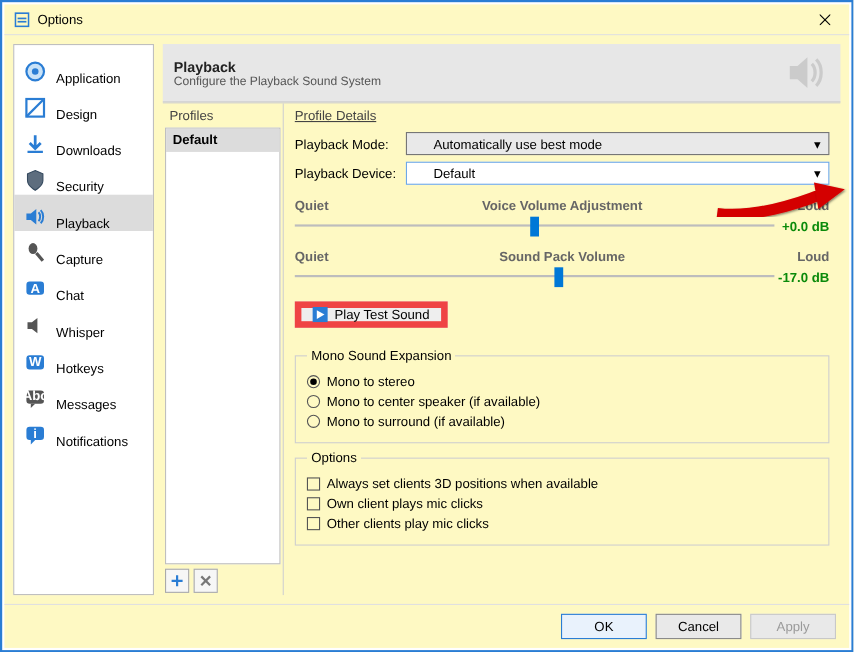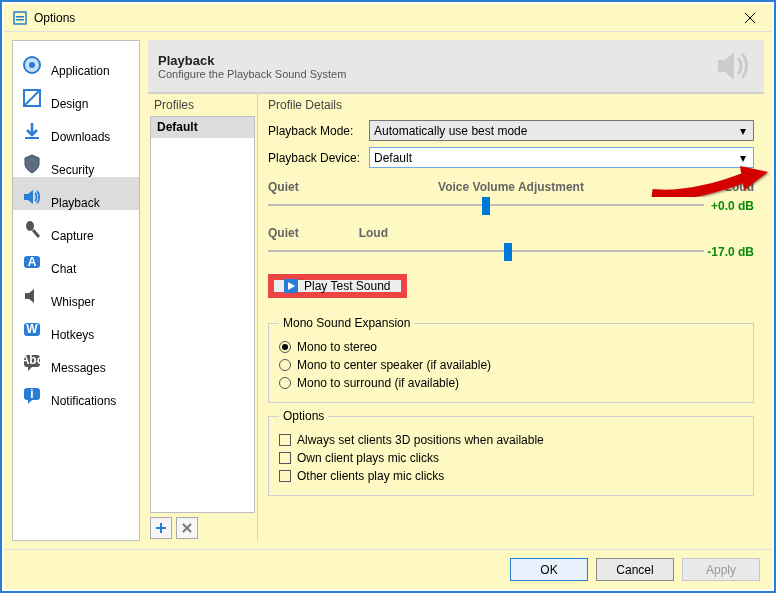--- a/index.html
+++ b/index.html
@@ -23,26 +23,26 @@
   .header .hsub { font-size:11px; color:#555;}
   .header .hicon { width:40px; height:40px; opacity:.35; }
   .cols { display:flex; flex:1; border-top:1px solid #d0d0d0;}
   .profiles { width:110px; border-right:1px solid #d0d0d0; display:flex; flex-direction:column;}
   .profiles .colhead { padding:4px 6px; color:#444;}
   .profiles .plist { flex:1; border:1px solid #bfbfbf; margin:0 2px 2px 2px; background:#fff;}
   .profiles .pitem { padding:3px 6px; font-weight:bold; background:#dcdcdc; border-bottom:1px solid #dcdcdc;}
   .profiles .pbtns { display:flex; gap:4px; padding:2px;}
   .iconbtn { width:22px; height:22px; border:1px solid #aaa; background:#f6f6f6; display:flex; align-items:center; justify-content:center; cursor:pointer;}
   .details { flex:1; padding:4px 10px 4px 10px; overflow:hidden;}
-  .details .colhead { padding:0 0 8px 0; color:#444;}
+  .details .colhead { padding:0 0 8px 0; color:#444;text-decoration:underline;}
   .row { display:flex; align-items:center; margin-bottom:6px; gap:6px;}
   .row label { width:95px; text-align:left; color:#000;}
   .dropdown { flex:1; height:21px; border:1px solid #767676; background:#e9e9e9; display:flex; align-items:center; padding:0 4px; position:relative;}
   .dropdown.light { background:#fff; border:1px solid #6da8e8;}
-  .dropdown .dval { flex:1; color:#000;}
+  .dropdown .dval { flex:1; color:#000;margin-left:20px;}
   .dropdown .darrow { width:12px; text-align:center; color:#000;}
   .sliderblock { margin:12px 0 2px 0;font-weight:bold;}
   .slabs { display:flex; font-size:11px; color:#666;}
   .slabs .sl { width:60px;} .slabs .sc { flex:1; text-align:center;} .slabs .sr{ width:60px; text-align:right;}
   .track { position:relative; height:18px; margin-top:2px;}
   .trackline { position:absolute; left:0; right:50px; top:8px; height:2px; background:#bdbdbd;}
   .thumb { position:absolute; top:1px; width:8px; height:18px; background:#0078d7;}
   .dbval { position:absolute; right:0; top:3px; color:#0a8a0a; font-size:12px; width:48px; text-align:right;}
   .playbtn { margin:12px 0; display:inline-flex; align-items:center; gap:6px; height:24px; border:6px solid #ef4444; background:#eee; padding:0 10px; cursor:pointer;}
   fieldset { border:1px solid #cfcfcf; margin:6px 0 2px 0; padding:6px 10px 8px 10px;}
@@ -246,20 +246,21 @@
             <div class="track">
               <div class="trackline"></div>
               <div class="thumb" style="left:calc((100% - 50px)*0.50 - 4px)"></div>
               <div class="dbval">+0.0 dB</div>
             </div>
           </div>
 
           <div class="sliderblock">
             <div class="slabs">
                   <span class="sl">Quiet</span>
+                  <span class="sc">Sound Pack Volume</span>
                   <span class="sr">Loud</span>
                 </div>
             <div class="track">
               <div class="trackline"></div>
               <div class="thumb" style="left:calc((100% - 50px)*0.55 - 4px)"></div>
               <div class="dbval">-17.0 dB</div>
             </div>
           </div>
 
           <div class="playbtn">

